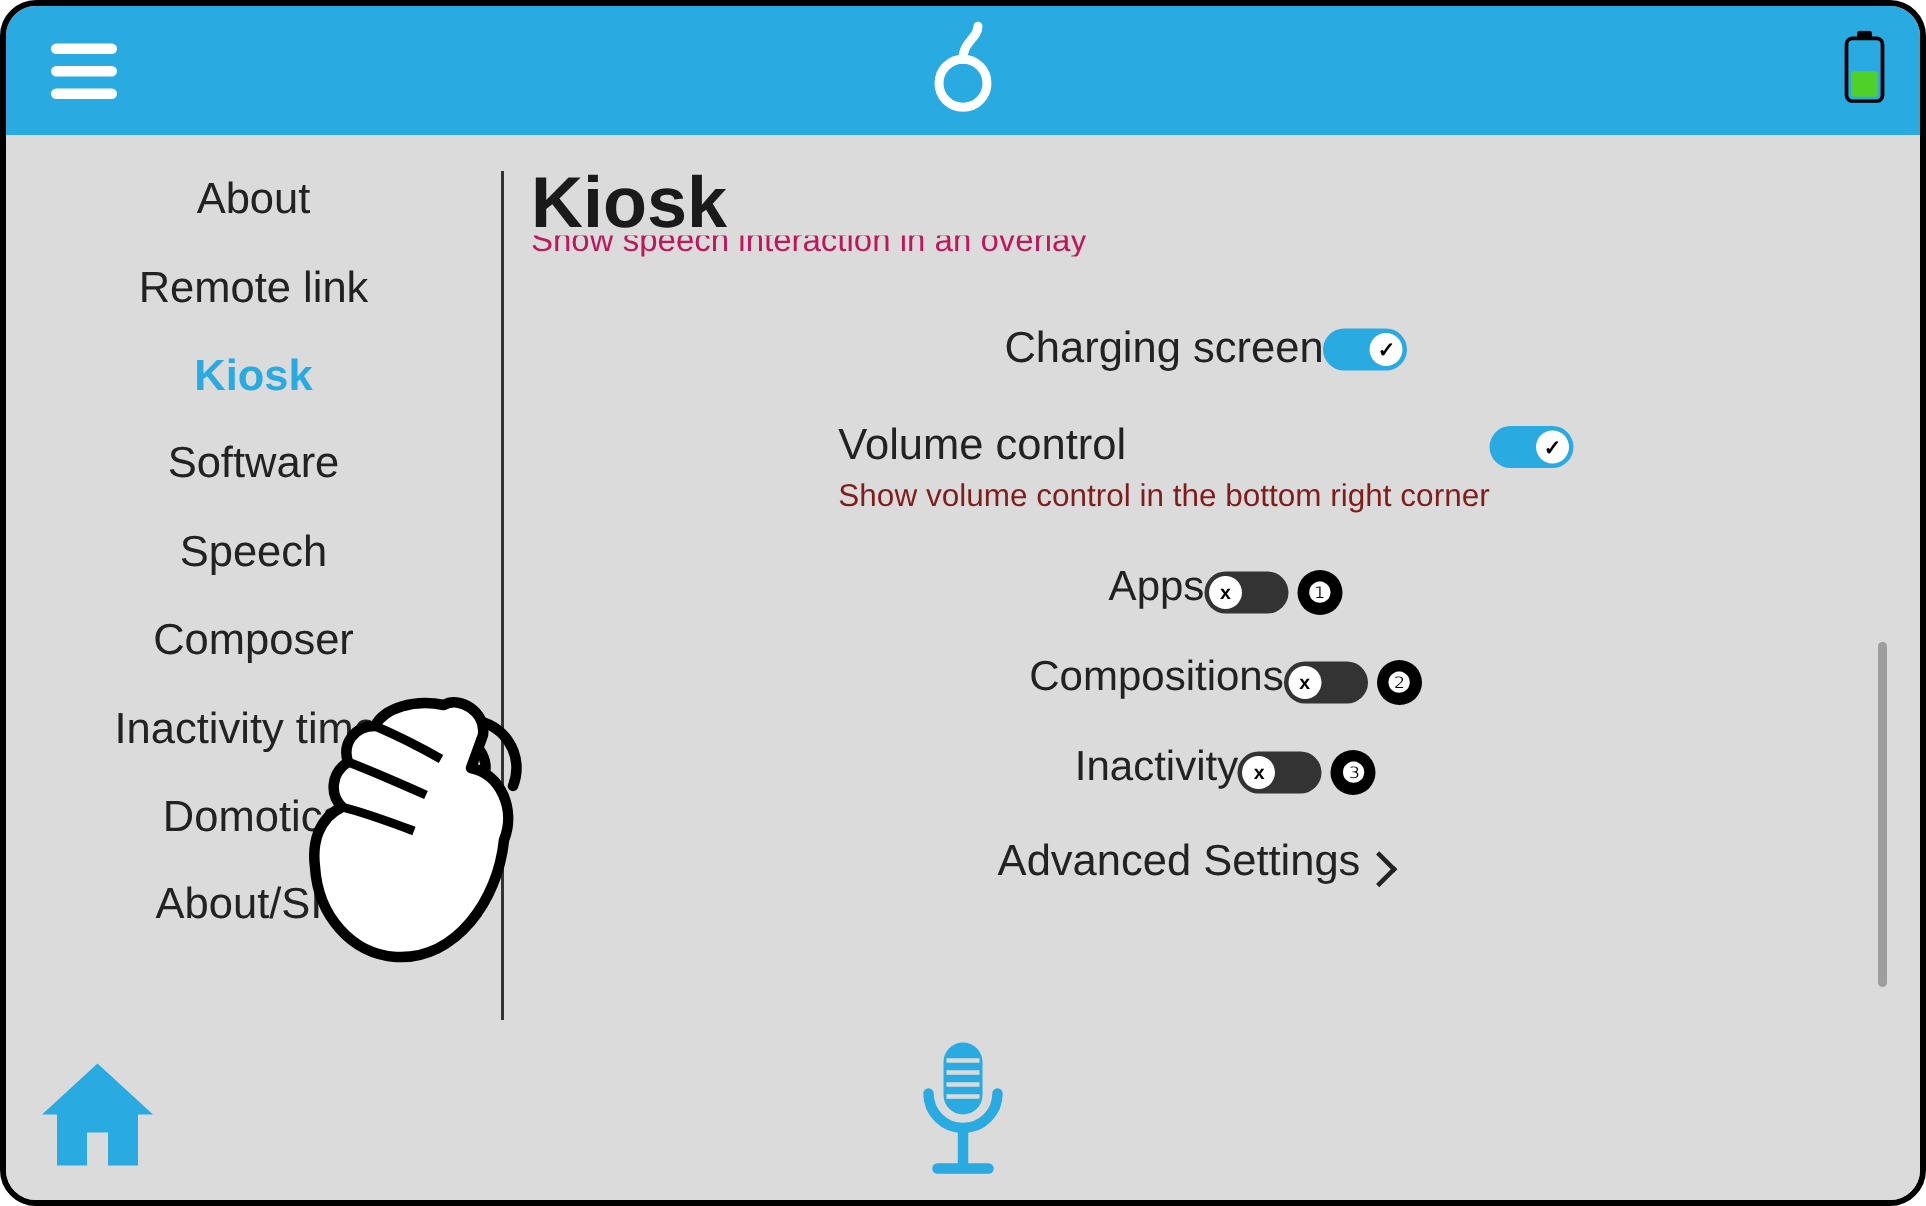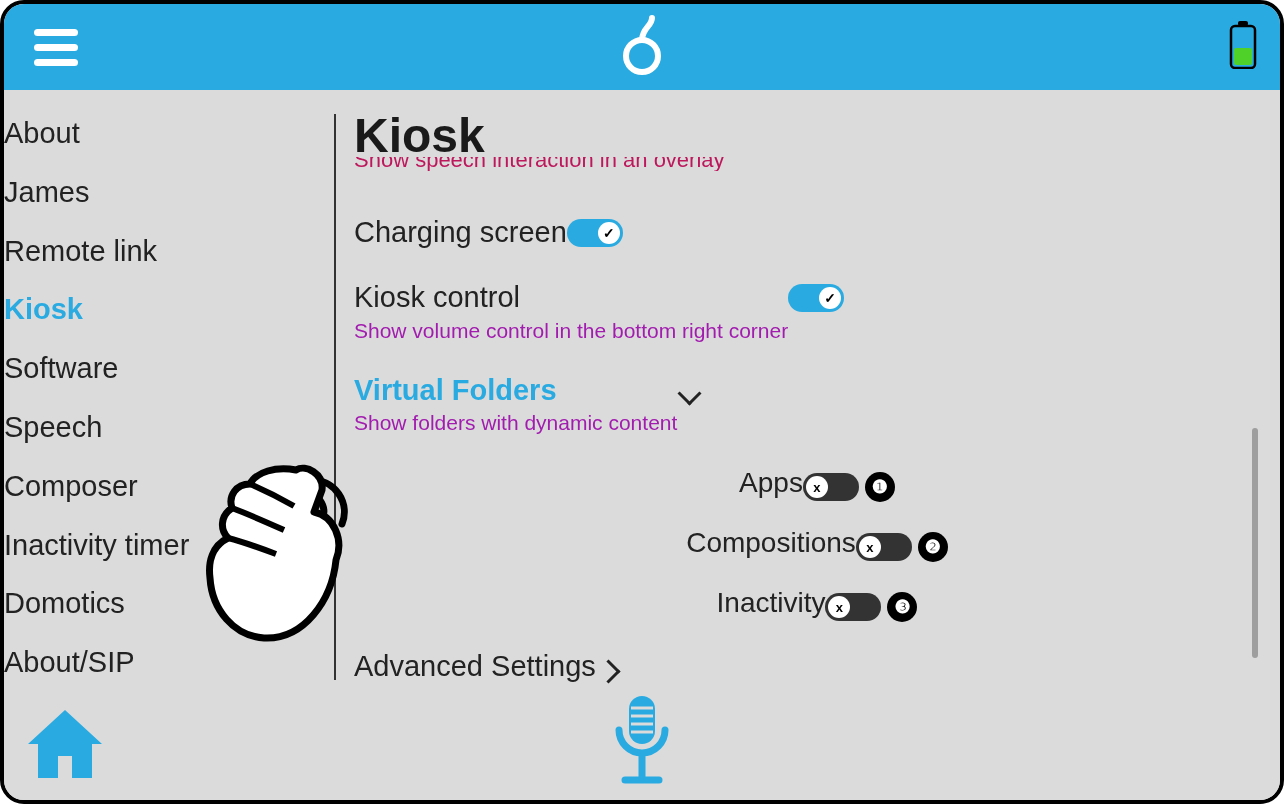--- a/index.html
+++ b/index.html
@@ -69,21 +69,21 @@
 
   .sidebar {
     position: absolute;
     top: 26px;
     bottom: 120px;
     left: 0;
     width: 330px;
     overflow: hidden;
   }
   .sidebar-item {
-    text-align: left;
+    text-align: center;
     font-size: 29px;
     color: #222;
     margin-bottom: 24px;
     line-height: 1.2;
     cursor: pointer;
   }
   .sidebar-item.active { color: #29abe2; font-weight: 700; }
 
   .divider {
     position: absolute;
@@ -115,32 +115,32 @@
     line-height: 22px;
     height: 14px;
     overflow: hidden;
     margin-bottom: 32px;
   }
   .truncated-sub span { position: absolute; left:0; bottom: 0; }
 
   .row {
     display: flex;
     align-items: flex-start;
-    justify-content: flex-start;
+    justify-content: center;
     padding: 12px 0 18px 0;
     cursor: pointer;
   }
   .row .label {
     font-size: 29px;
     color: #222;
     line-height: 1.2;
   }
   .row .sub {
     font-size: 21px;
-    color: #a21caf;
+    color: #7f1d1d;
     margin-top: 4px;
   }
   .row.highlight .label { color: #29abe2; font-weight: 700; }
 
   .sub-row {
     display: flex;
     align-items: center;
     justify-content: center;
     padding: 14px 0 14px 26px;
   }
@@ -252,21 +252,20 @@
         <rect x="3" y="5" width="24" height="42" rx="4" fill="none" stroke="#000" stroke-width="2.5"></rect>
         <rect x="6" y="27" width="18" height="17" rx="2" fill="#4fd12a"></rect>
       </svg>
     </div>
   </div>
 
   <div class="body-area">
 
     <div class="sidebar">
       <div class="sidebar-item">About</div>
-      <div class="sidebar-item">James</div>
       <div class="sidebar-item">Remote link</div>
       <div class="sidebar-item active">Kiosk</div>
       <div class="sidebar-item">Software</div>
       <div class="sidebar-item">Speech</div>
       <div class="sidebar-item">Composer</div>
       <div class="sidebar-item">Inactivity timer</div>
       <div class="sidebar-item">Domotics</div>
       <div class="sidebar-item">About/SIP</div>
     </div>
 
@@ -284,37 +283,30 @@
         </div>
         <div class="ctrl">
           <span class="toggle on">
               <span class="knob"></span>
             </span>
         </div>
       </div>
 
       <div class="row">
         <div>
-          <div class="label">Kiosk control</div>
+          <div class="label">Volume control</div>
           <div class="sub">Show volume control in the bottom right corner</div>
         </div>
         <div class="ctrl">
           <span class="toggle on">
               <span class="knob"></span>
             </span>
         </div>
       </div>
 
-      <div class="row highlight">
-        <div>
-          <div class="label">Virtual Folders</div>
-          <div class="sub">Show folders with dynamic content</div>
-        </div>
-        <div class="chevron down"></div>
-      </div>
 
       <div class="sub-row">
         <div class="label">Apps</div>
         <div class="ctrl">
           <span class="toggle off">
               <span class="knob"></span>
             </span>
           <span class="badge">❶</span>
         </div>
       </div>

